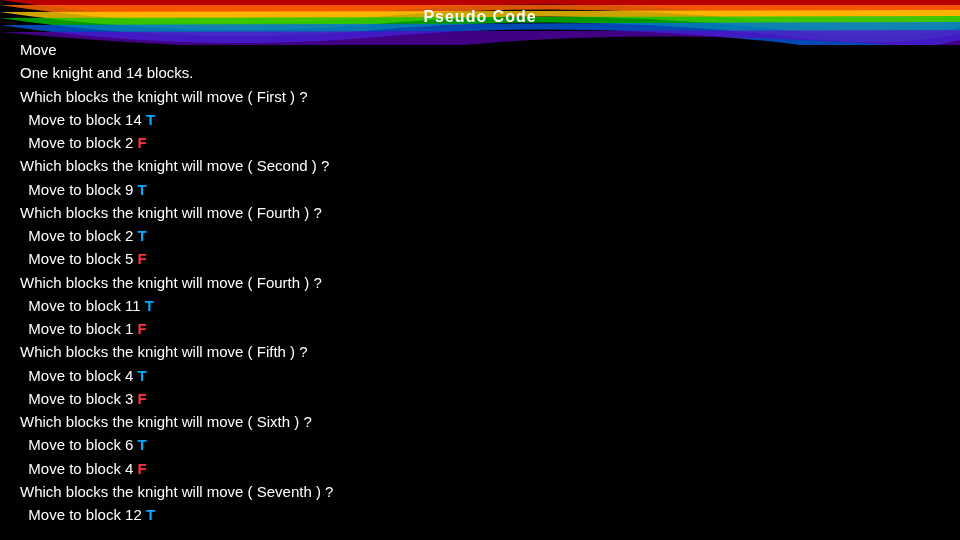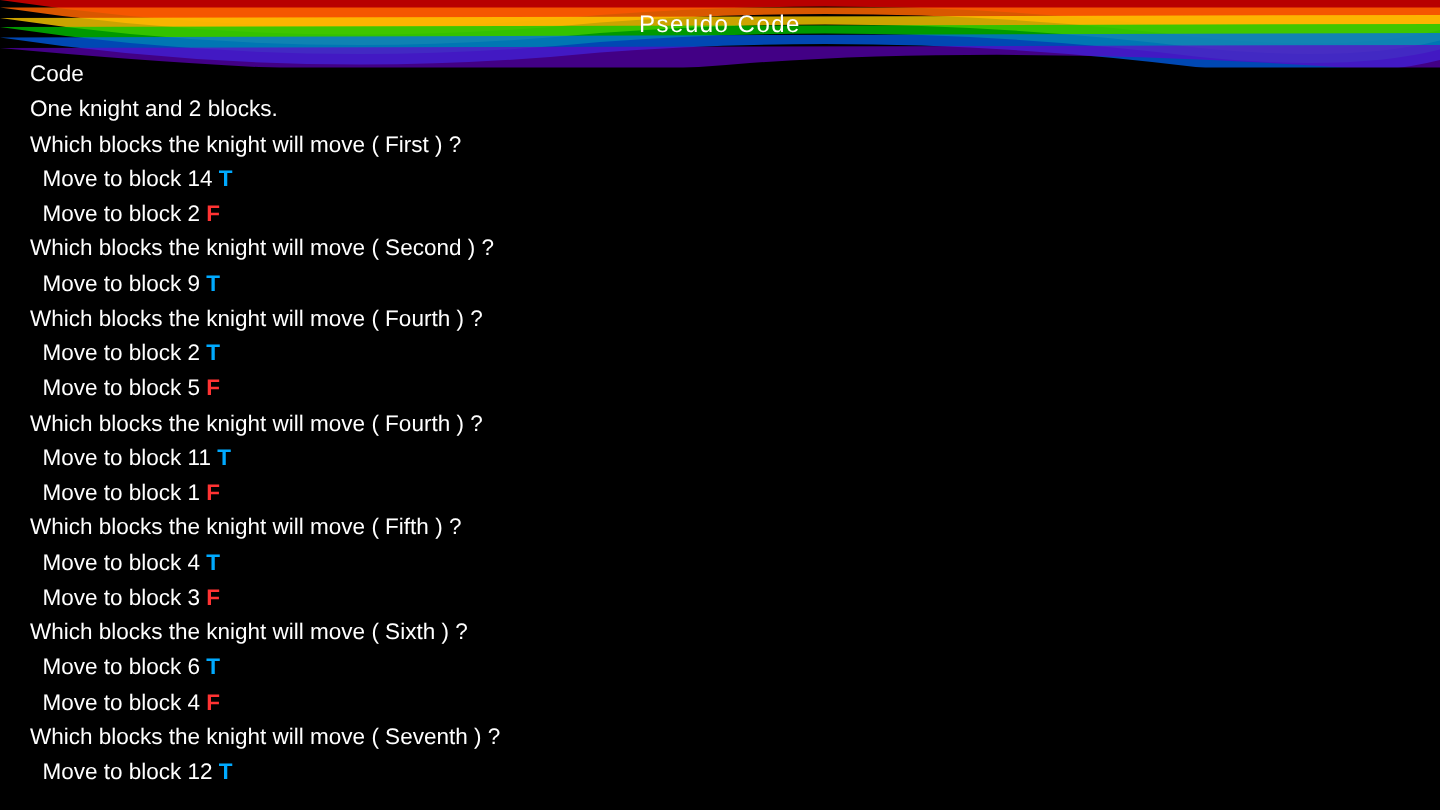--- a/index.html
+++ b/index.html
@@ -44,21 +44,21 @@
       padding: 28px 20px 10px 20px;
     }
 
     .pseudo-code-title {
       position: absolute;
       top: 8px;
       left: 50%;
       transform: translateX(-50%);
       color: #fff;
       font-size: 16px;
-      font-weight: normal;
+      font-weight: bold;
       font-family: Arial, sans-serif;
       letter-spacing: 1px;
       z-index: 3;
     }
 
     .code-block {
       color: #fff;
       font-size: 15px;
       font-family: Arial, sans-serif;
       line-height: 1.55;
@@ -90,22 +90,22 @@
     <path d="M0,32 Q300,60 500,42 Q700,28 960,50 L960,30 Z" fill="#6600cc" opacity="0.65"></path>
 
     <rect x="0" y="45" width="960" height="15" fill="#000"></rect>
   </svg>
 </div>
 
 <div class="pseudo-code-title">Pseudo Code</div>
 
 <div class="content">
   <div class="code-block" id="code-lines">
-  <span class="line">Code</span>
-      <span class="line">One knight and 2 blocks.</span>
+  <span class="line">Move</span>
+      <span class="line">One knight and 14 blocks.</span>
       <span class="line">Which blocks the knight will move ( First ) ?</span>
       <span class="line">  Move to block 14 <span style="color: rgb(0, 170, 255); font-weight: bold;">T</span></span>
       <span class="line">  Move to block 2 <span style="color: rgb(255, 51, 51); font-weight: bold;">F</span></span>
       <span class="line">Which blocks the knight will move ( Second ) ?</span>
       <span class="line">  Move to block 9 <span style="color: rgb(0, 170, 255); font-weight: bold;">T</span></span>
       <span class="line">Which blocks the knight will move ( Fourth ) ?</span>
       <span class="line">  Move to block 2 <span style="color: rgb(0, 170, 255); font-weight: bold;">T</span></span>
       <span class="line">  Move to block 5 <span style="color: rgb(255, 51, 51); font-weight: bold;">F</span></span>
       <span class="line">Which blocks the knight will move ( Fourth ) ?</span>
       <span class="line">  Move to block 11 <span style="color: rgb(0, 170, 255); font-weight: bold;">T</span></span>

